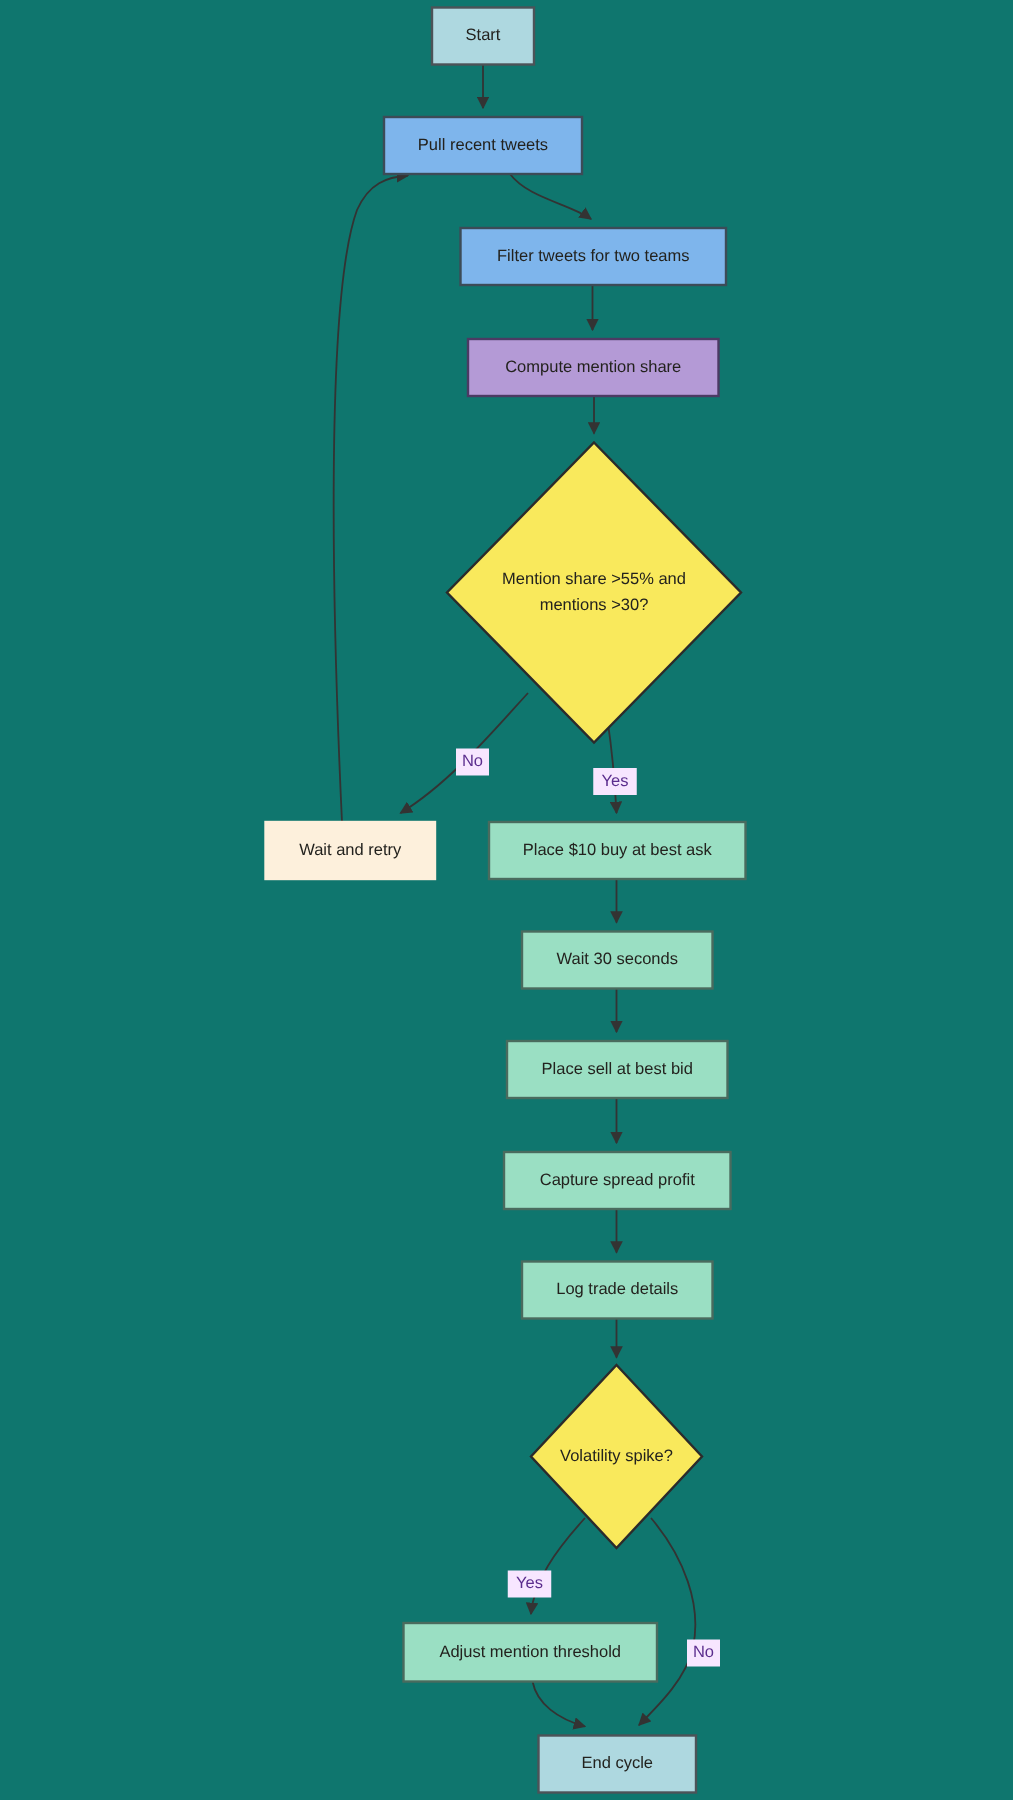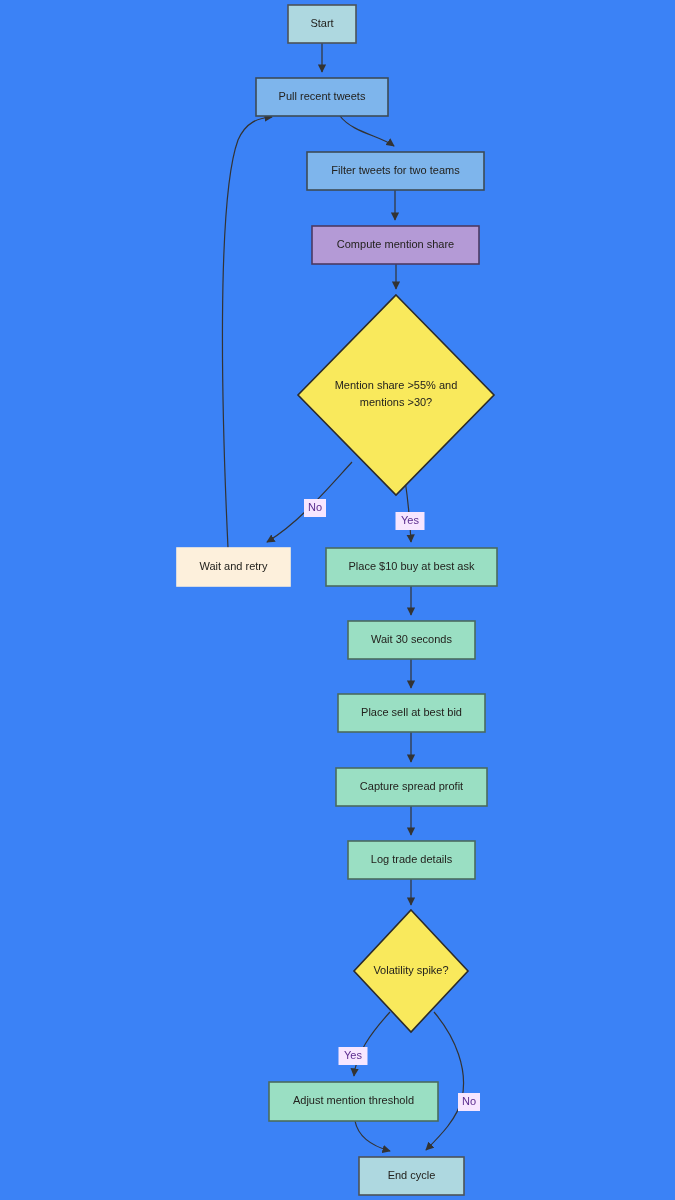--- a/index.html
+++ b/index.html
@@ -10,21 +10,21 @@
   body {
     width: 675px;
     height: 1200px;
     font-family: "Liberation Sans", sans-serif;
     overflow: hidden;
   }
   #flow-root {
     position: relative;
     width: 675px;
     height: 1200px;
-    background: #3b82f6;
+    background: #0f766e;
   }
   svg#flow-svg {
     display: block;
     width: 675px;
     height: 1200px;
   }
   .node-shape {
     stroke-width: 1.6;
   }
   .node-label {

